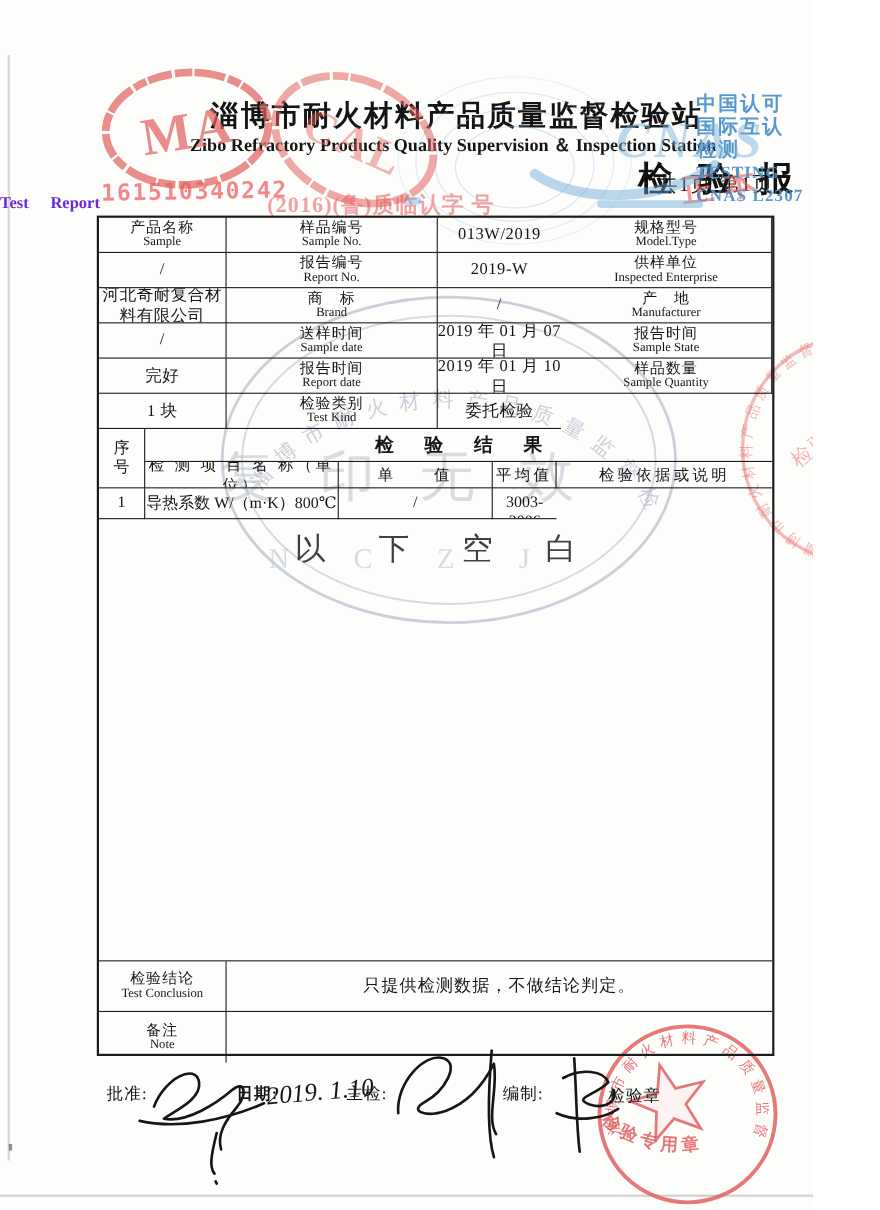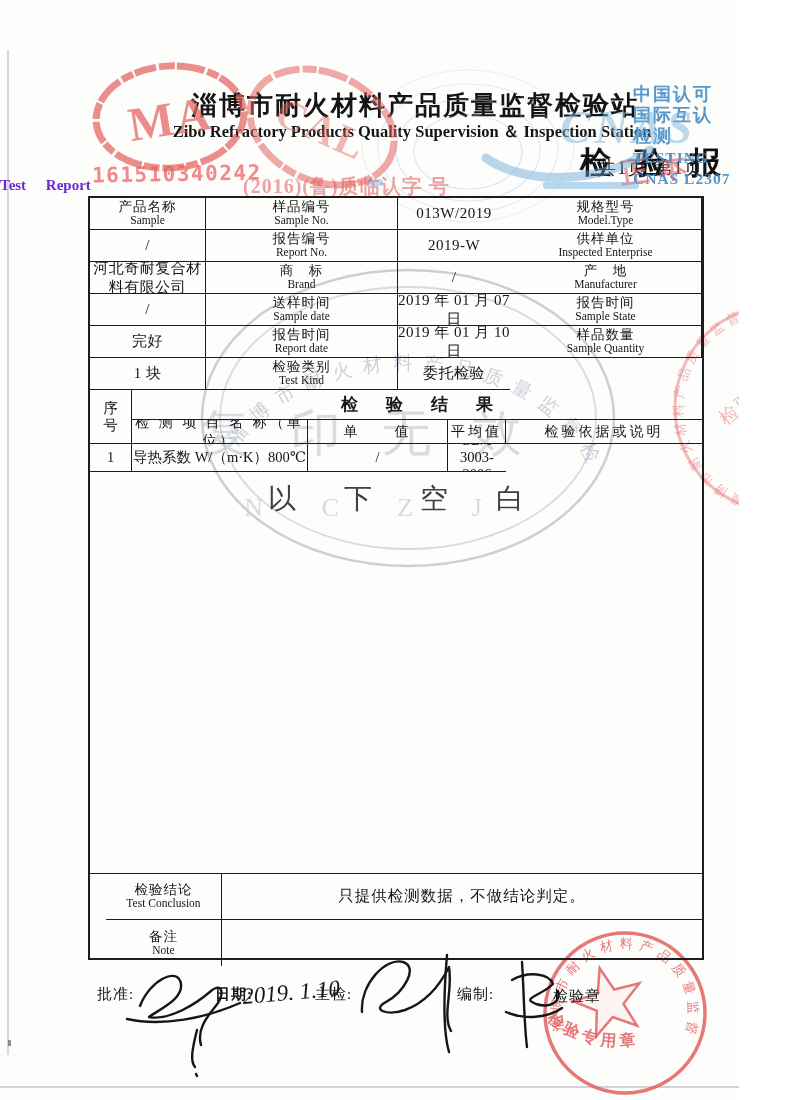--- a/index.html
+++ b/index.html
@@ -37,21 +37,21 @@
   .val    { font-size:15px; letter-spacing:.5px; }
 
   .info-grid { display:grid; grid-template-columns:116px 192px 112px 1fr; grid-auto-rows:32px; }
   .results-grid { display:grid; grid-template-columns:42px 176px 140px 58px 1fr; grid-template-rows:30px 24px 28px; }
   .seq-cell { grid-row:1/3; grid-column:1; font-size:14.5px; line-height:17px; }
   .sect-title { grid-column:2/6; font-size:17px; font-weight:700; letter-spacing:28px; text-indent:28px; }
   .cap { font-size:14px; letter-spacing:3px; }
   .res-val { font-size:14.5px; }
   .blank-area { height:394px; border-bottom:1.5px solid #1c1c1c; }
   .blank-note { margin-top:8px; text-align:center; font-size:28px; color:#404040; letter-spacing:48px; text-indent:48px; }
-  .concl-grid { display:grid; grid-template-columns:116px 1fr; grid-auto-rows:46px;margin-left:16px; }
+  .concl-grid { display:grid; grid-template-columns:116px 1fr; grid-auto-rows:46px; }
   .concl-val { font-size:15.5px; letter-spacing:1px; }
 
   
   .foot-label { position:absolute; font-size:15px; color:#151515; letter-spacing:1px; }
   .svg-layer { position:absolute; left:0; top:0; width:800px; height:1100px; pointer-events:none; }
 </style>
 </head>
 <body>
 
 <div class="page">

